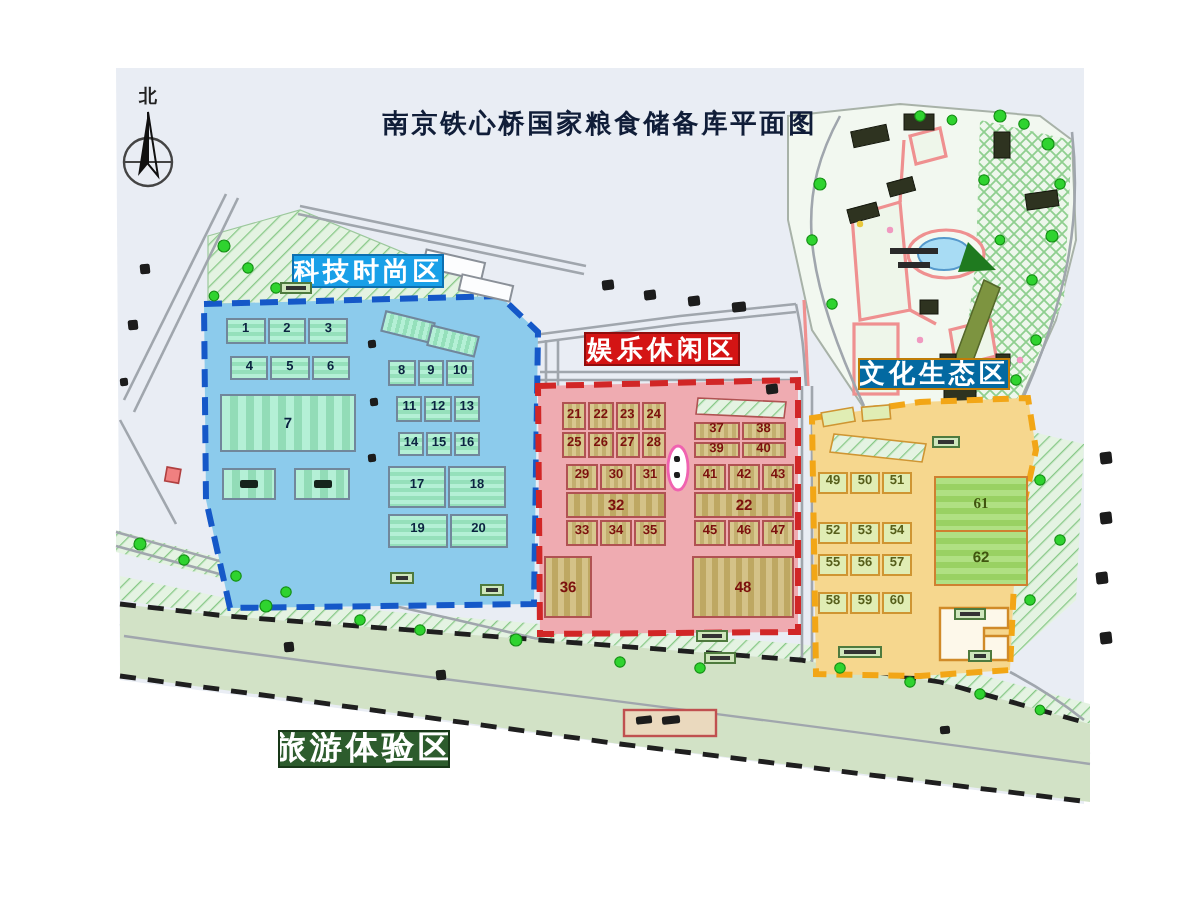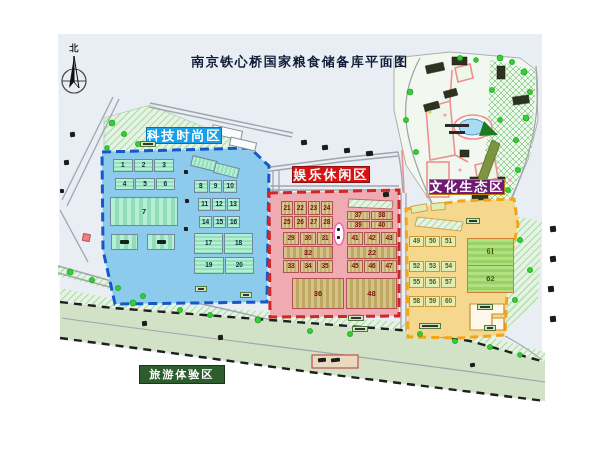--- a/index.html
+++ b/index.html
@@ -201,22 +201,22 @@
   <svg class="compass" width="36" height="70" viewBox="0 0 36 70">
     <text x="18" y="11" font-size="9" font-weight="bold" fill="#222" text-anchor="middle">北</text>
     <circle cx="18" cy="41" r="12" stroke="#444" stroke-width="1.2" fill="none"></circle>
     <path d="M6,41 H30" stroke="#444" stroke-width="1"></path>
     <polygon points="18,16 13,48 18,42" fill="#111"></polygon>
     <polygon points="18,16 23,48 18,42" fill="none" stroke="#111" stroke-width="1"></polygon>
   </svg>
 
   <div class="zlabel" style="left:146px;top:127px;width:76px;height:17px;background:#19a0e8;border:1px solid #0d6fb0;">科技时尚区</div>
   <div class="zlabel" style="left:292px;top:166px;width:78px;height:17px;background:#d41414;border:1px solid #8f0d0d;">娱乐休闲区</div>
-  <div class="zlabel" style="left:429px;top:179px;width:76px;height:16px;background:#701a75;border:1px solid #c07d08;">文化生态区</div>
-  <div class="zlabel" style="left:139px;top:365px;width:86px;height:19px;background:#2d5c2d;border:1px solid #183818;font-size:11px;">旅游体验区</div>
+  <div class="zlabel" style="left:429px;top:179px;width:76px;height:16px;background:#0369a1;border:1px solid #c07d08;">文化生态区</div>
+  <div class="zlabel" style="left:139px;top:365px;width:86px;height:19px;background:#2d5c2d;border:1px solid #183818;font-size:16px;">旅游体验区</div>
 
   <div class="bgrid" style="left:113px;top:159px;width:61px;height:13px;grid-template-columns:repeat(3,1fr);">
       <div class="cell blue">1</div>
       <div class="cell blue">2</div>
       <div class="cell blue">3</div>
     </div>
   <div class="bgrid" style="left:115px;top:178px;width:60px;height:12px;grid-template-columns:repeat(3,1fr);">
       <div class="cell blue">4</div>
       <div class="cell blue">5</div>
       <div class="cell blue">6</div>
@@ -285,21 +285,21 @@
       <div class="cell red">41</div>
       <div class="cell red">42</div>
       <div class="cell red">43</div>
     </div>
   <div class="big bigred" style="left:347px;top:246px;width:50px;height:13px;">22</div>
   <div class="bgrid" style="left:347px;top:260px;width:50px;height:13px;grid-template-columns:repeat(3,1fr);">
       <div class="cell red">45</div>
       <div class="cell red">46</div>
       <div class="cell red">47</div>
     </div>
-  <div class="big bigred" style="left:292px;top:278px;width:52px;height:31px;">36</div>
+  <div class="big bigred" style="left:272px;top:278px;width:24px;height:31px;">36</div>
   <div class="big bigred" style="left:346px;top:278px;width:51px;height:31px;text-align:center;">48</div>
 
   <div class="bgrid" style="left:409px;top:236px;width:47px;height:11px;grid-template-columns:repeat(3,1fr);">
       <div class="cell yel">49</div>
       <div class="cell yel">50</div>
       <div class="cell yel">51</div>
     </div>
   <div class="bgrid" style="left:409px;top:261px;width:47px;height:11px;grid-template-columns:repeat(3,1fr);">
       <div class="cell yel">52</div>
       <div class="cell yel">53</div>

